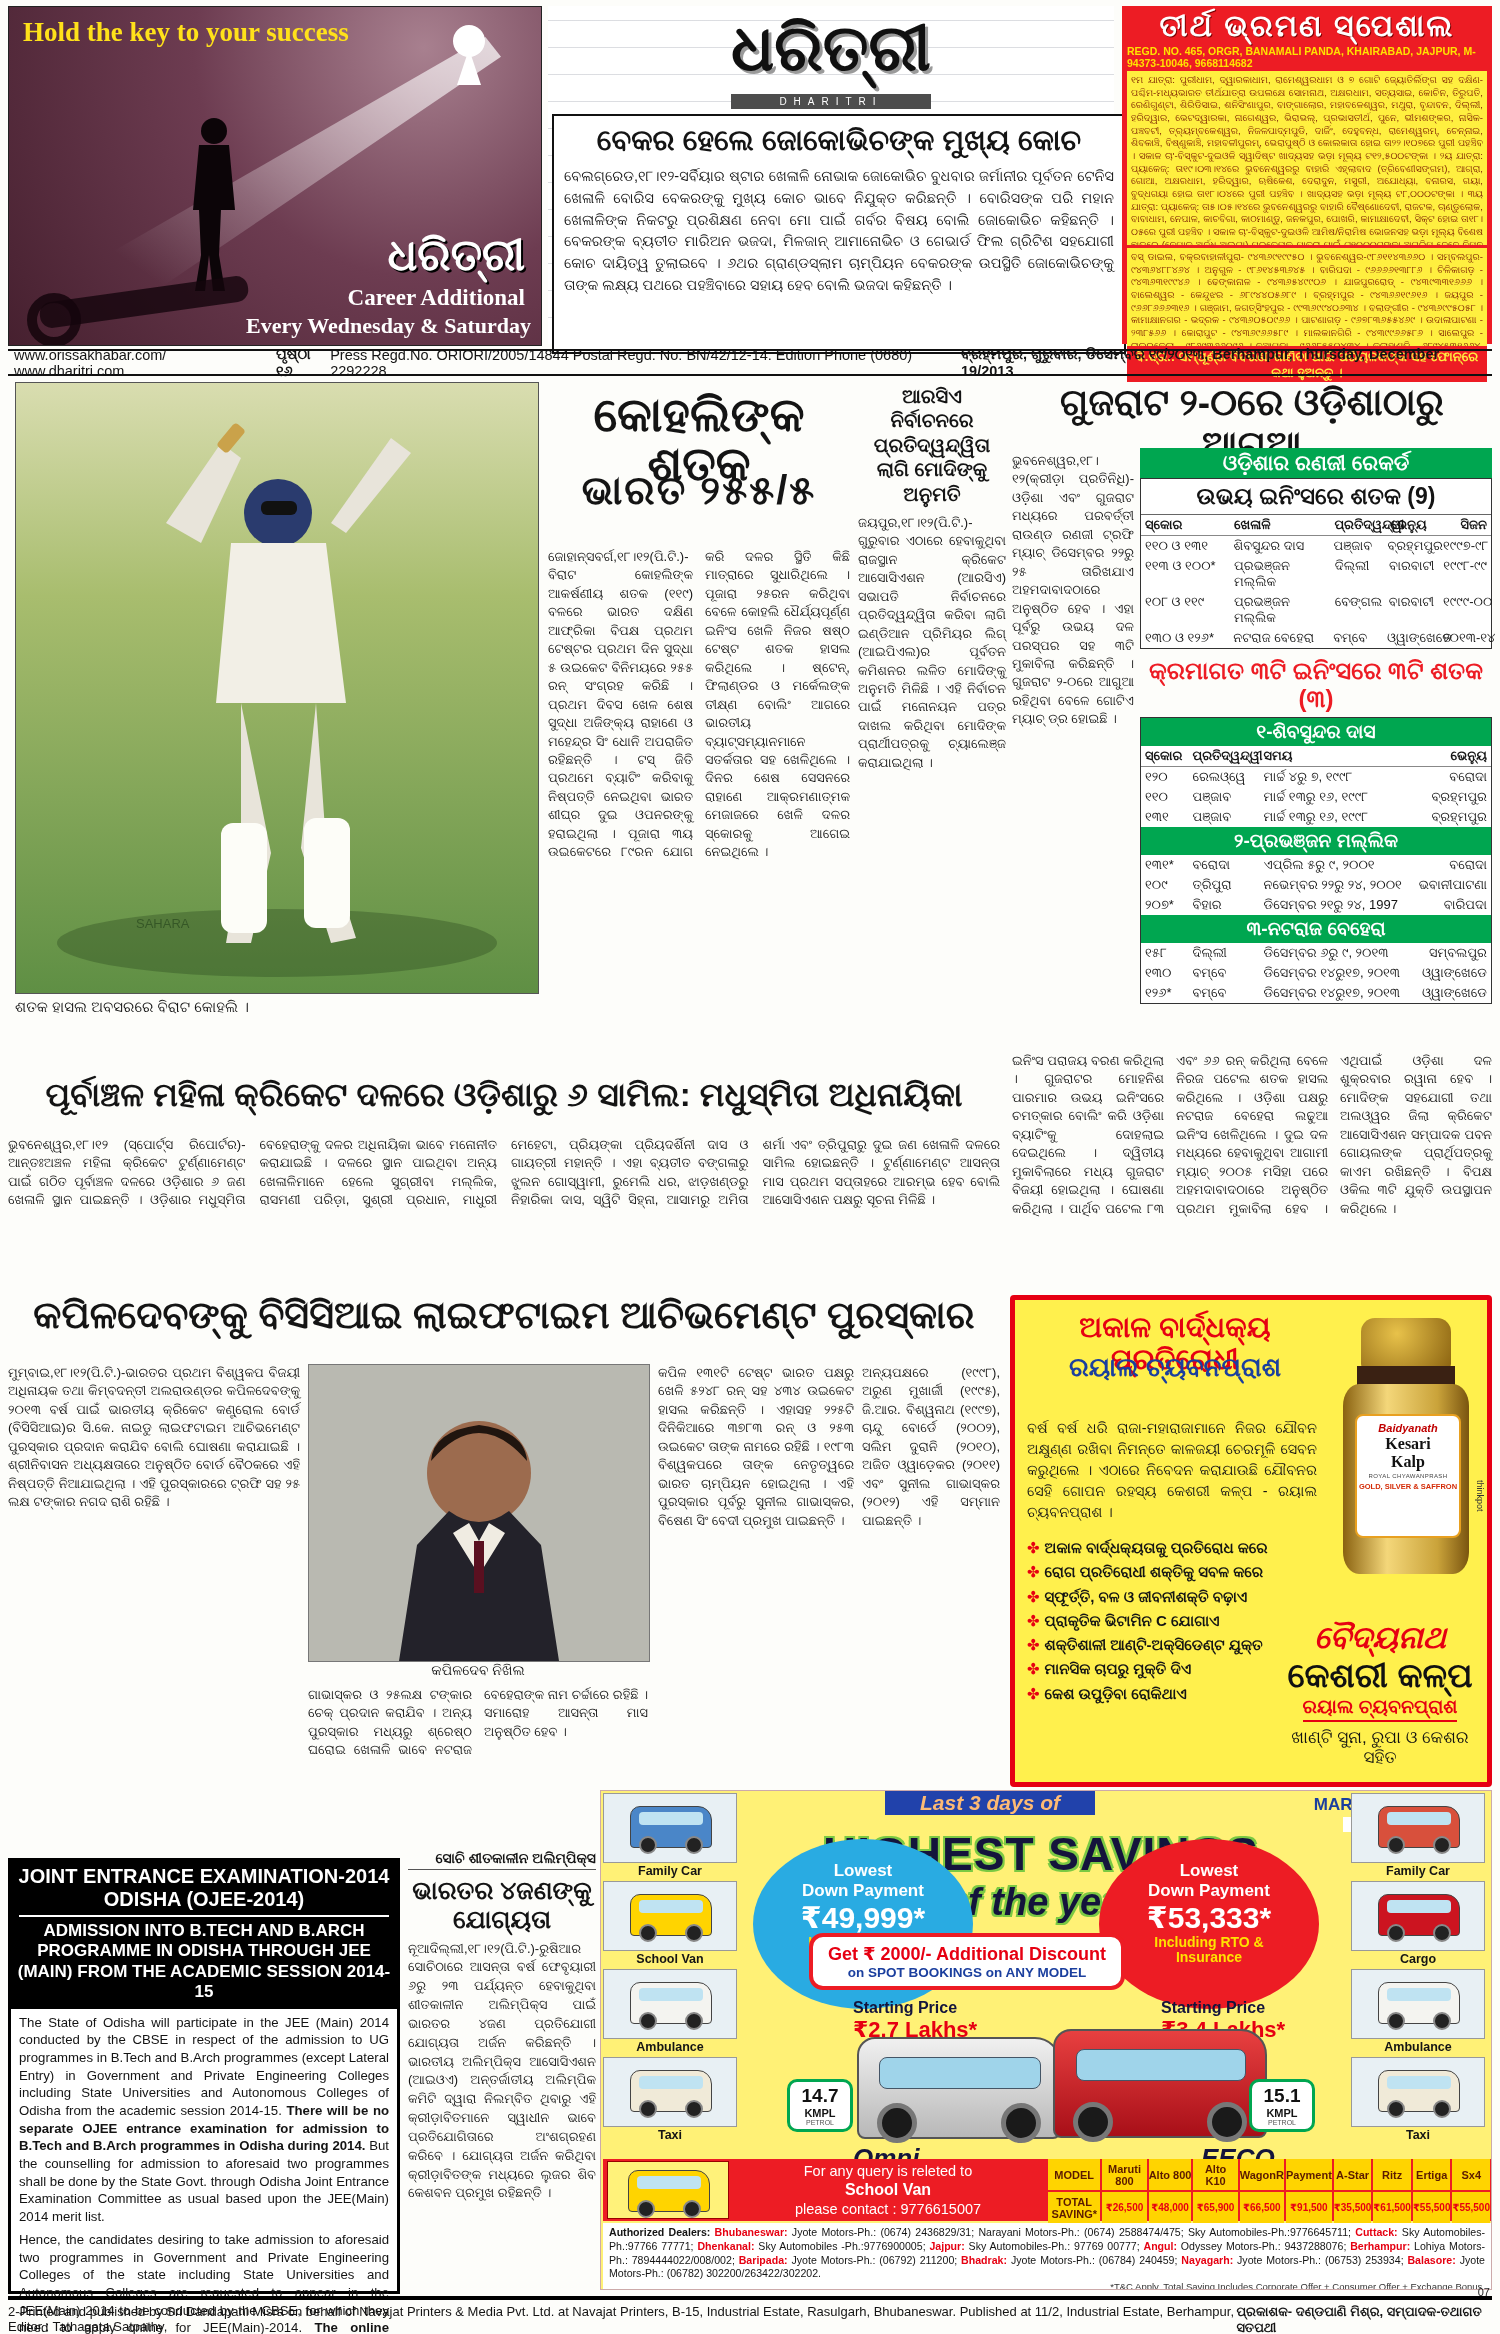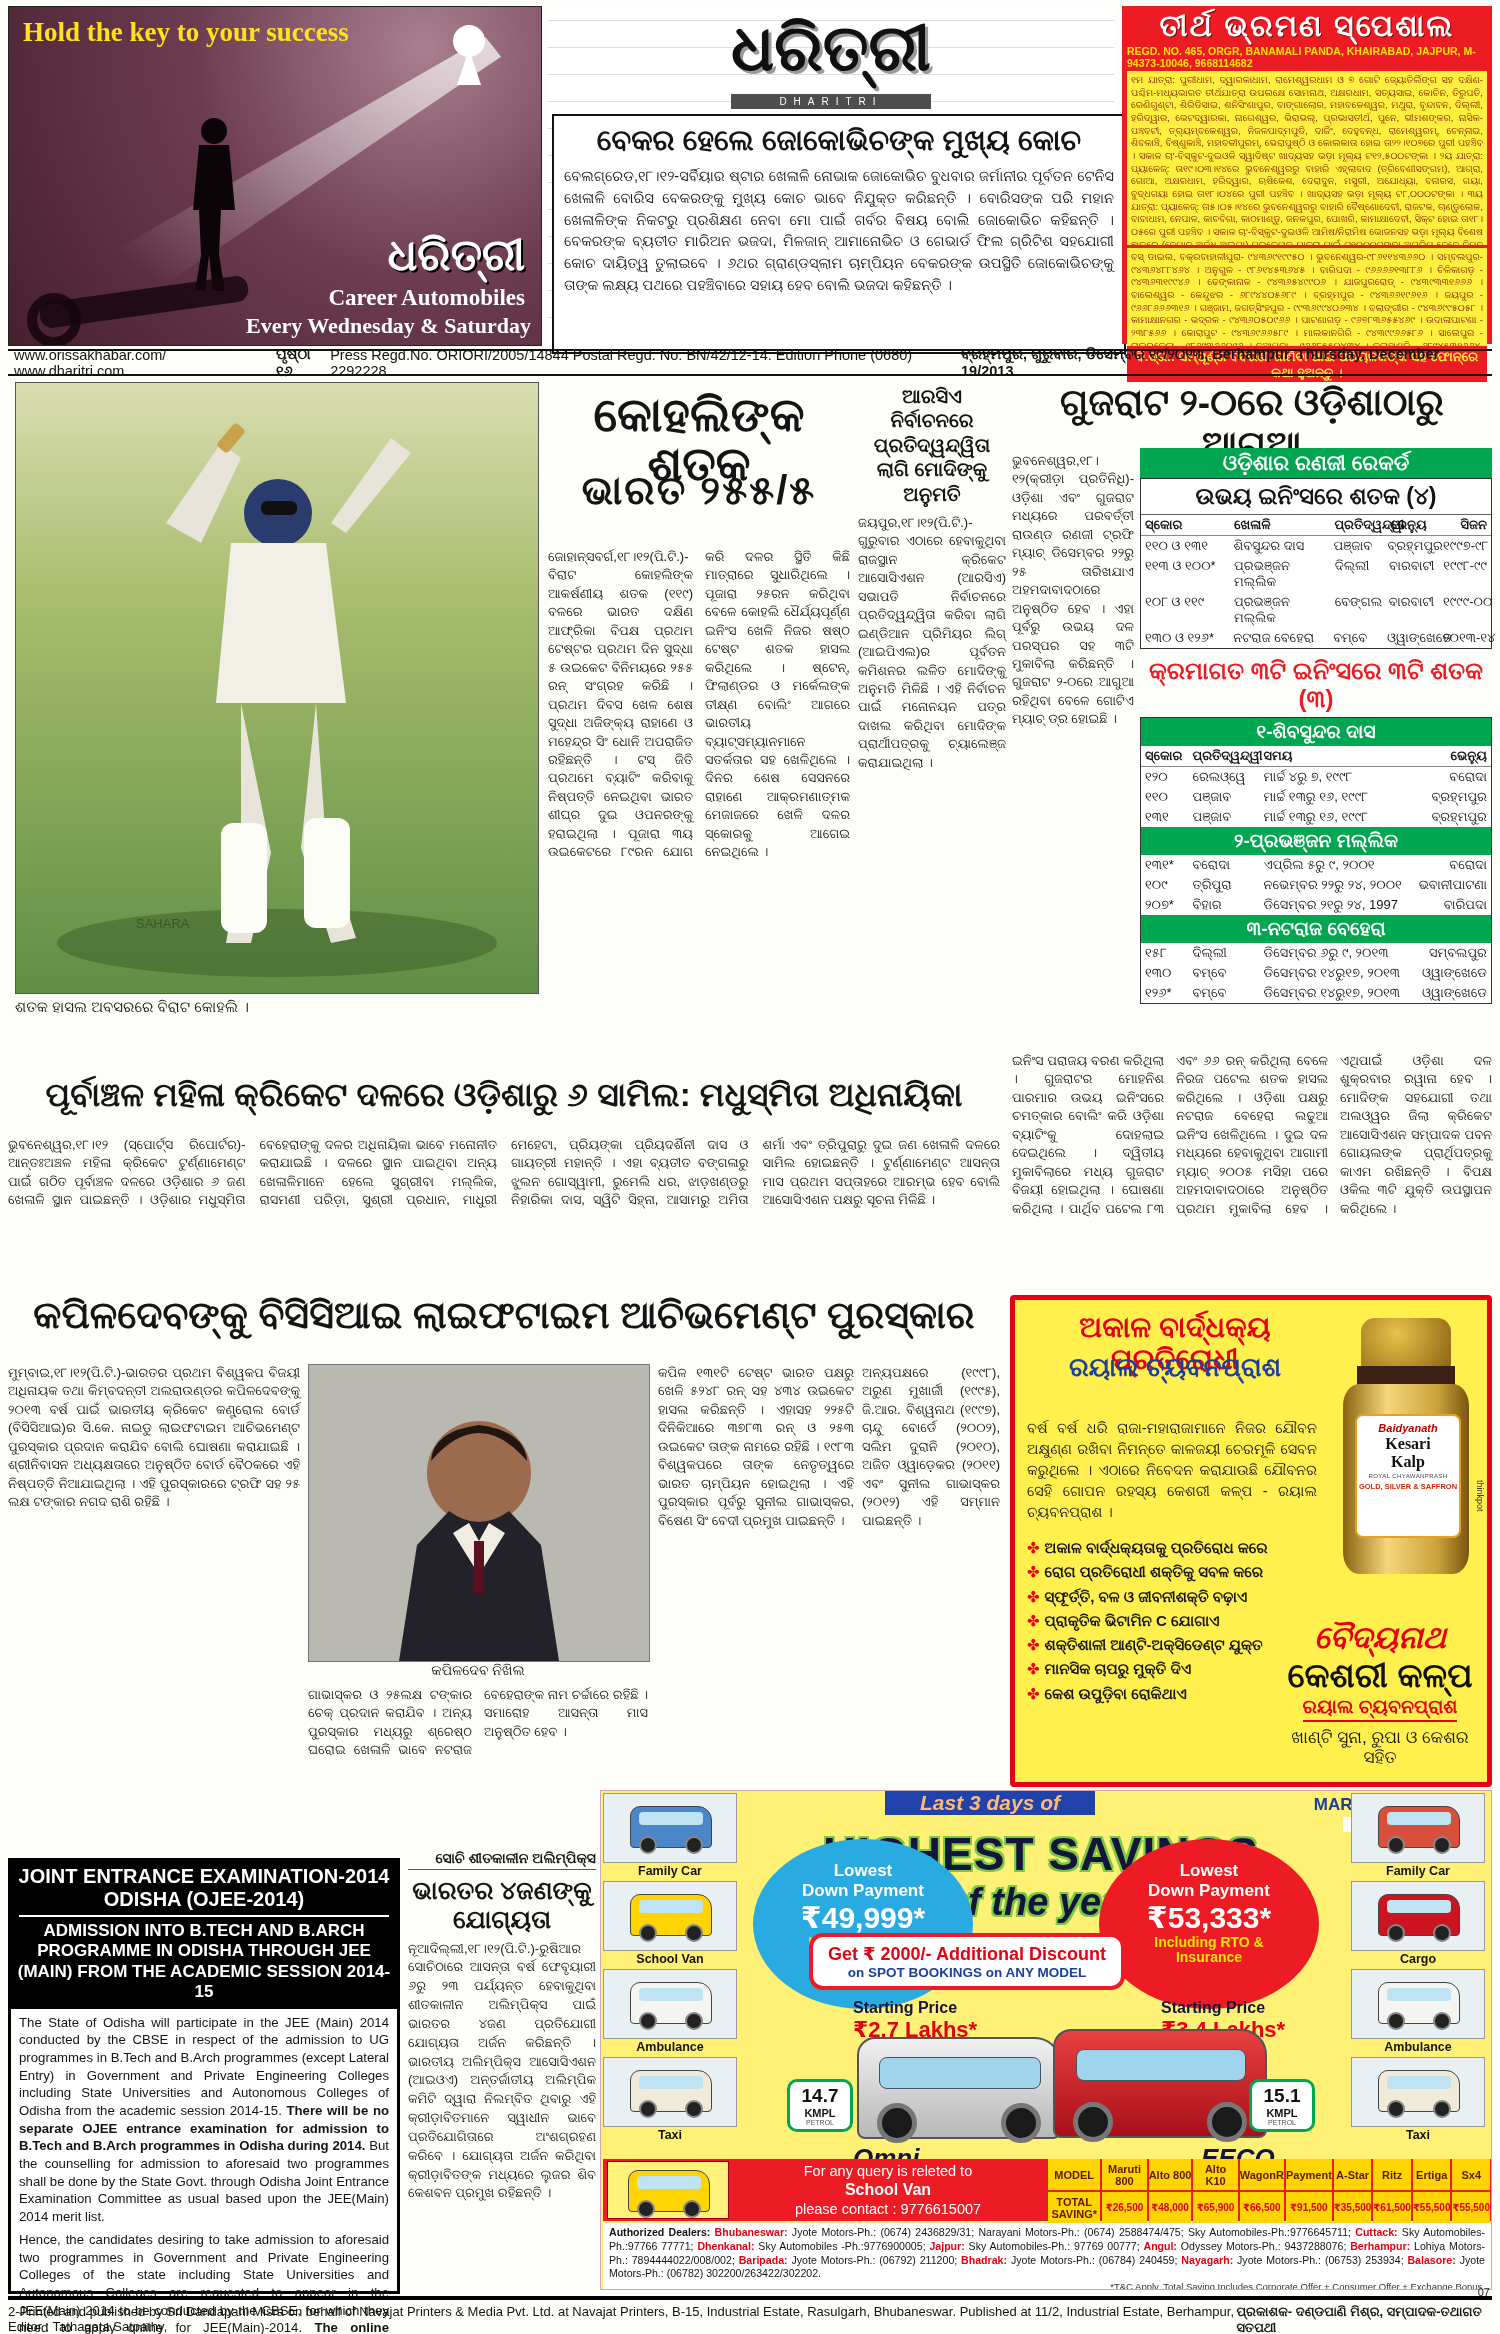--- a/index.html
+++ b/index.html
@@ -234,21 +234,21 @@
       </div>
     <div class="silhouette">
       <svg width="110" height="180" viewBox="0 0 110 180">
         <circle cx="55" cy="16" r="13" fill="#0c0508"></circle>
         <path d="M40 30 L70 30 L76 95 L62 95 L60 140 L66 176 L54 176 L50 140 L46 176 L36 176 L42 140 L40 95 L34 95 Z" fill="#0c0508"></path>
       </svg>
     </div>
     <div class="key-shadow"></div>
     <div class="key-ring"></div>
     <div class="career-logo">ଧରିତ୍ରୀ</div>
-    <div class="career-l1">Career Automobiles</div>
+    <div class="career-l1">Career Additional</div>
     <div class="career-l2">Every Wednesday &amp; Saturday</div>
   </div>
 
   <div class="abs masthead">
     <div class="mast-logo">ଧରିତ୍ରୀ</div>
     <div class="mast-sub">DHARITRI</div>
     <div class="tennis-box">
       <div class="tennis-head">ବେକର ହେଲେ ଜୋକୋଭିଚଙ୍କ ମୁଖ୍ୟ କୋଚ</div>
       <div class="tennis-body just">ବେଲଗ୍ରେଡ,୧୮।୧୨-ସର୍ବିୟାର ଷ୍ଟାର ଖେଳାଳି ନୋଭାକ ଜୋକୋଭିଚ ବୁଧବାର ଜର୍ମାନୀର ପୂର୍ବତନ ଟେନିସ ଖେଳାଳି ବୋରିସ ବେକରଙ୍କୁ ମୁଖ୍ୟ କୋଚ ଭାବେ ନିଯୁକ୍ତ କରିଛନ୍ତି । ବୋରିସଙ୍କ ପରି ମହାନ ଖେଳାଳିଙ୍କ ନିକଟରୁ ପ୍ରଶିକ୍ଷଣ ନେବା ମୋ ପାଇଁ ଗର୍ବର ବିଷୟ ବୋଲି ଜୋକୋଭିଚ କହିଛନ୍ତି । ବେକରଙ୍କ ବ୍ୟତୀତ ମାରିଅନ ଭଜଦା, ମିଳଜାନ୍ ଆମାନୋଭିଚ ଓ ଗେଭାର୍ଡ ଫିଲ ଗ୍ରିଟିଶ ସହଯୋଗୀ କୋଚ ଦାୟିତ୍ୱ ତୁଲାଇବେ । ୬ଥର ଗ୍ରାଣ୍ଡସ୍ଲାମ ଚାମ୍ପିୟନ ବେକରଙ୍କ ଉପସ୍ଥିତି ଜୋକୋଭିଚଙ୍କୁ ତାଙ୍କ ଲକ୍ଷ୍ୟ ପଥରେ ପହଞ୍ଚିବାରେ ସହାୟ ହେବ ବୋଲି ଭଜଦା କହିଛନ୍ତି ।</div>
     </div>
@@ -296,21 +296,21 @@
     <div class="rca-head">ଆରସିଏ ନିର୍ବାଚନରେ ପ୍ରତିଦ୍ୱନ୍ଦ୍ୱିତା ଲାଗି ମୋଦିଙ୍କୁ ଅନୁମତି</div>
     <div class="rca-body">ଜୟପୁର,୧୮।୧୨(ପି.ଟି.)-ଗୁରୁବାର ଏଠାରେ ହେବାକୁଥିବା ରାଜସ୍ଥାନ କ୍ରିକେଟ ଆସୋସିଏଶନ (ଆରସିଏ) ସଭାପତି ନିର୍ବାଚନରେ ପ୍ରତିଦ୍ୱନ୍ଦ୍ୱିତା କରିବା ଲାଗି ଇଣ୍ଡିଆନ ପ୍ରିମିୟର ଲିଗ୍ (ଆଇପିଏଲ)ର ପୂର୍ବତନ କମିଶନର ଲଳିତ ମୋଦିଙ୍କୁ ଅନୁମତି ମିଳିଛି । ଏହି ନିର୍ବାଚନ ପାଇଁ ମନୋନୟନ ପତ୍ର ଦାଖଲ କରିଥିବା ମୋଦିଙ୍କ ପ୍ରାର୍ଥୀପତ୍ରକୁ ଚ୍ୟାଲେଞ୍ଜ କରାଯାଇଥିଲା ।</div>
   </div>
 
   <div class="abs guj-head">ଗୁଜରାଟ ୨-୦ରେ ଓଡ଼ିଶାଠାରୁ ଆଗୁଆ</div>
   <div class="abs guj-col">ଭୁବନେଶ୍ୱର,୧୮।୧୨(କ୍ରୀଡ଼ା ପ୍ରତିନିଧି)-ଓଡ଼ିଶା ଏବଂ ଗୁଜରାଟ ମଧ୍ୟରେ ପରବର୍ତ୍ତୀ ରାଉଣ୍ଡ ରଣଜୀ ଟ୍ରଫି ମ୍ୟାଚ୍ ଡିସେମ୍ବର ୨୨ରୁ ୨୫ ତାରିଖଯାଏ ଅହମଦାବାଦଠାରେ ଅନୁଷ୍ଠିତ ହେବ । ଏହା ପୂର୍ବରୁ ଉଭୟ ଦଳ ପରସ୍ପର ସହ ୩ଟି ମୁକାବିଲା କରିଛନ୍ତି । ଗୁଜରାଟ ୨-୦ରେ ଆଗୁଆ ରହିଥିବା ବେଳେ ଗୋଟିଏ ମ୍ୟାଚ୍ ଡ୍ର ହୋଇଛି ।</div>
 
   <div class="abs ranji">
     <div class="green-bar">ଓଡ଼ିଶାର ରଣଜୀ ରେକର୍ଡ</div>
     <div class="t-box">
-      <div class="t-sub">ଉଭୟ ଇନିଂସରେ ଶତକ (୪)</div>
+      <div class="t-sub">ଉଭୟ ଇନିଂସରେ ଶତକ (9)</div>
       <div class="t-hrow">
         <span class="t1c1">ସ୍କୋର</span>
         <span class="t1c2">ଖେଳାଳି</span>
         <span class="t1c3">ପ୍ରତିଦ୍ୱନ୍ଦ୍ୱୀ</span>
         <span class="t1c4">ଭେନ୍ୟୁ</span>
         <span class="t1c5">ସିଜନ</span>
       </div>
       <div>
 
           <div class="t1-row">

